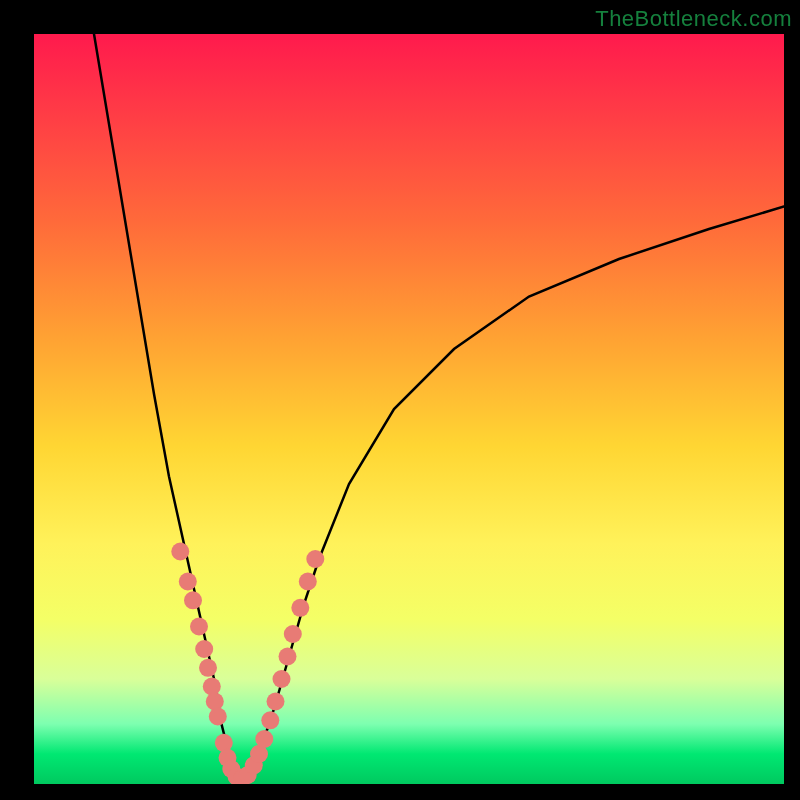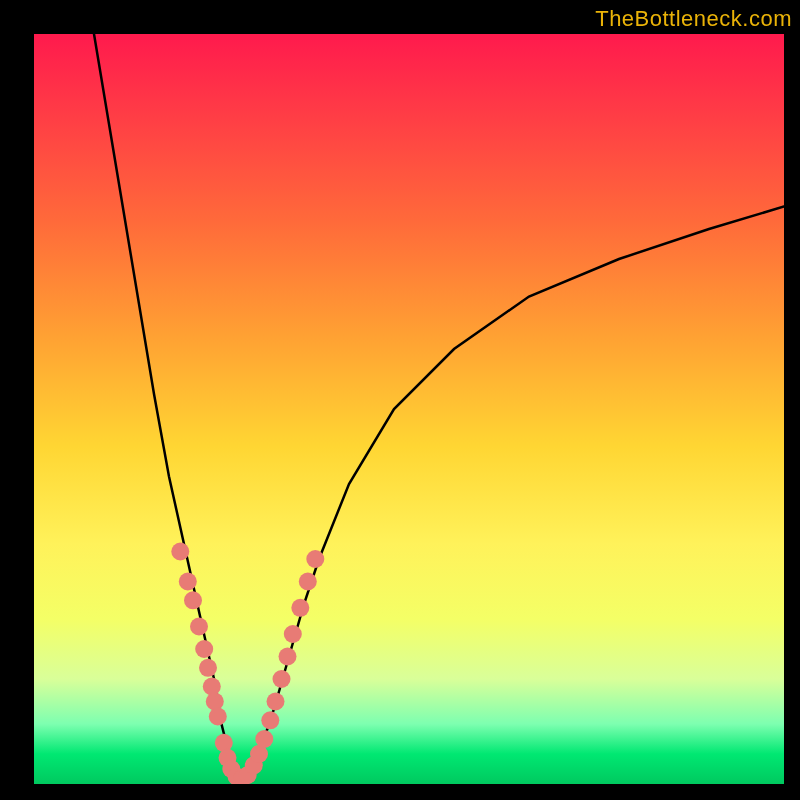--- a/index.html
+++ b/index.html
@@ -38,21 +38,21 @@
         #d9ff99 86%,
         #7dffb0 92%,
         #00e872 96%,
         #00c95f 100%
       );
   }
   .watermark {
     position: absolute;
     top: 6px;
     right: 8px;
-    color: #eab308;
+    color: #15803d;
     font-size: 22px;
     font-weight: 500;
     letter-spacing: 0.5px;
     user-select: none;
   }
   svg.curve {
     position: absolute;
     left: 0;
     top: 0;
     width: 750px;

